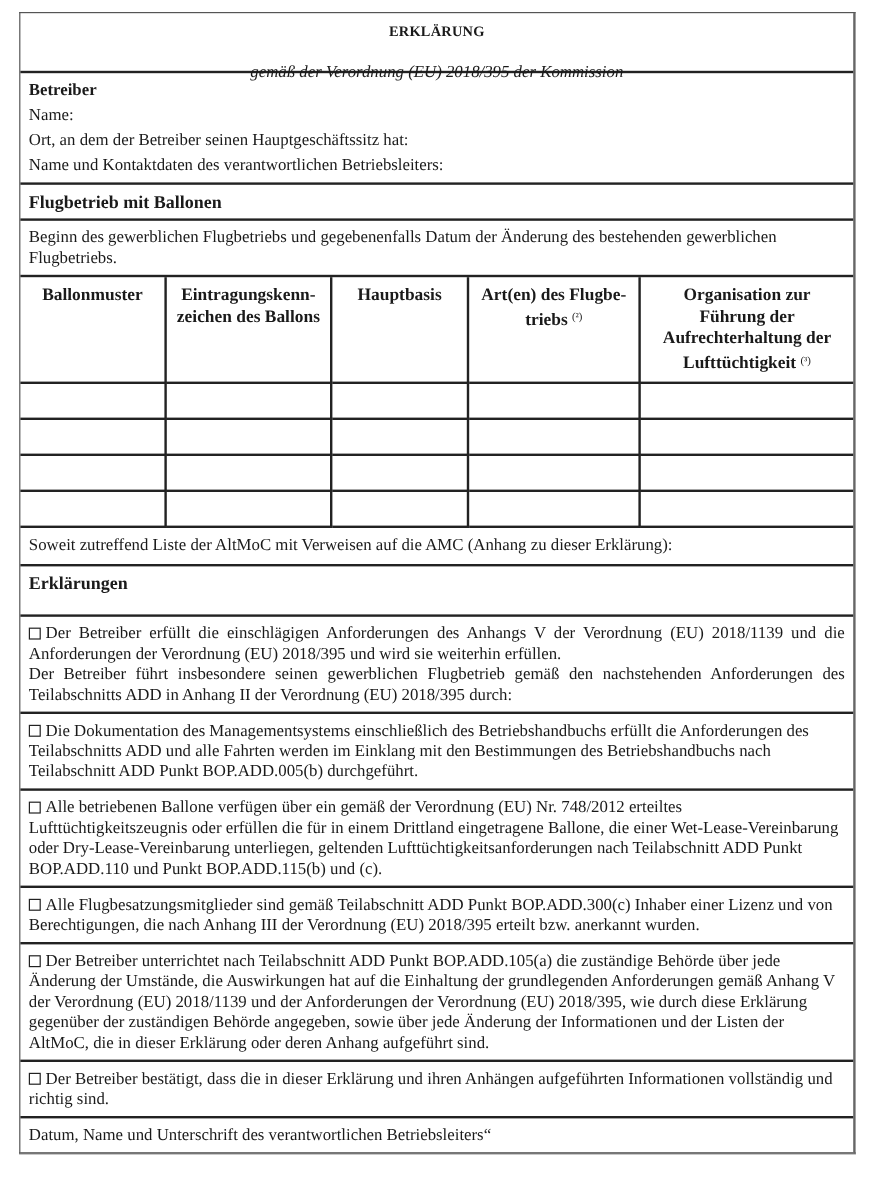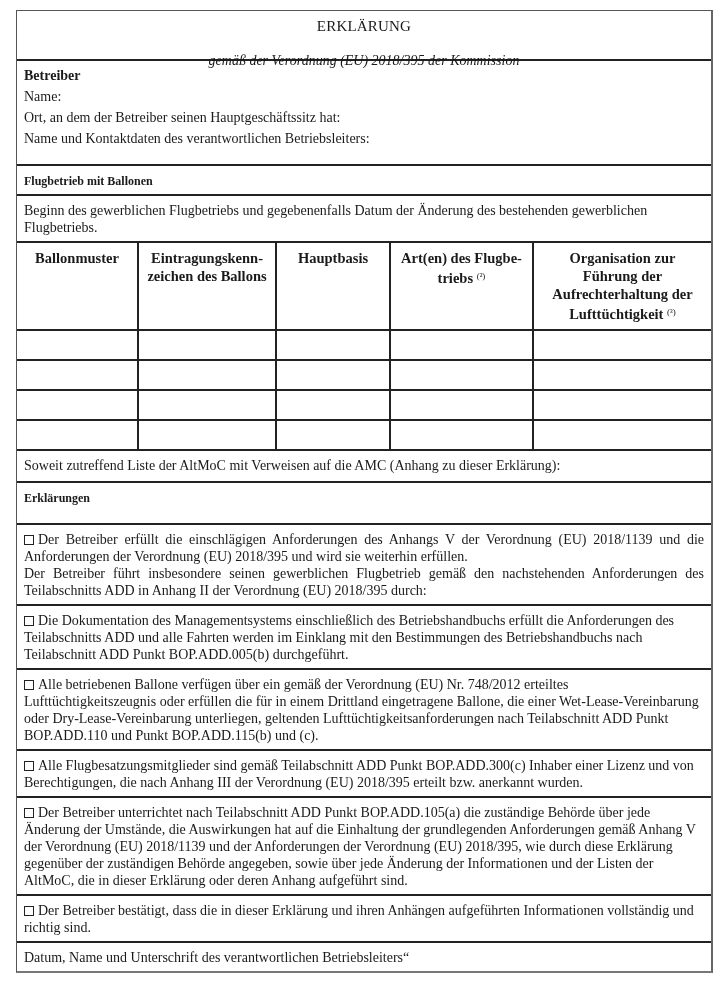--- a/index.html
+++ b/index.html
@@ -2,25 +2,25 @@
 <html><head>
 <meta charset="utf-8">
 <style>
   html, body { margin: 0; padding: 0; background: #ffffff; }
   body { width: 728px; height: 995px; position: relative; overflow: hidden;
          font-family: "Liberation Serif", "DejaVu Serif", serif; color: #1a1a1a; }
   .doc { position: absolute; left: 16px; top: 10px; width: 694px; border: 1px solid #555; border-right: 2px solid #666; border-bottom: 2px solid #777; }
   .row { border-top: 2px solid #222; padding: 0 7px; box-sizing: border-box; }
   .row:first-child { border-top: none; }
   .title-row { text-align: center; height: 48px; }
-  .title { font-weight: normal; font-size: 15px; letter-spacing: 0.2px; padding-top: 6px; line-height: 18px; }
+  .title { font-weight: bold; font-size: 12px; letter-spacing: 0.2px; padding-top: 6px; line-height: 18px; }
   .subtitle { font-size: 14px; line-height: 20px; margin-top: 16px; font-style: italic; }
-  .bold { font-weight: bold; font-size: 12px; }
+  .bold { font-weight: bold; font-size: 15px; }
   .line { font-size: 14px; line-height: 21px; }
-  .op { padding-top: 4px; padding-bottom: 15px; }
+  .op { padding-top: 4px; padding-bottom: 3px; }
   .sec { height: 30px; line-height: 30px; }
   .para { font-size: 14px; line-height: 17px; padding-top: 6px; padding-bottom: 5px; }
   .justify { text-align: justify; margin-top: 12px; }
   table.balloons { border-collapse: collapse; width: 100%; table-layout: fixed; }
   table.balloons th, table.balloons td { border: 2px solid #222; vertical-align: top; text-align: left; }
   table.balloons tr:first-child th { border-top: none; }
   table.balloons th:first-child, table.balloons td:first-child { border-left: none; }
   table.balloons th:last-child, table.balloons td:last-child { border-right: none; }
   table.balloons th { font-size: 14.5px; line-height: 18px; padding: 6px 7px; height: 66px; font-weight: bold; box-sizing: border-box; text-align: center; }
   table.balloons td { height: 26px; }

